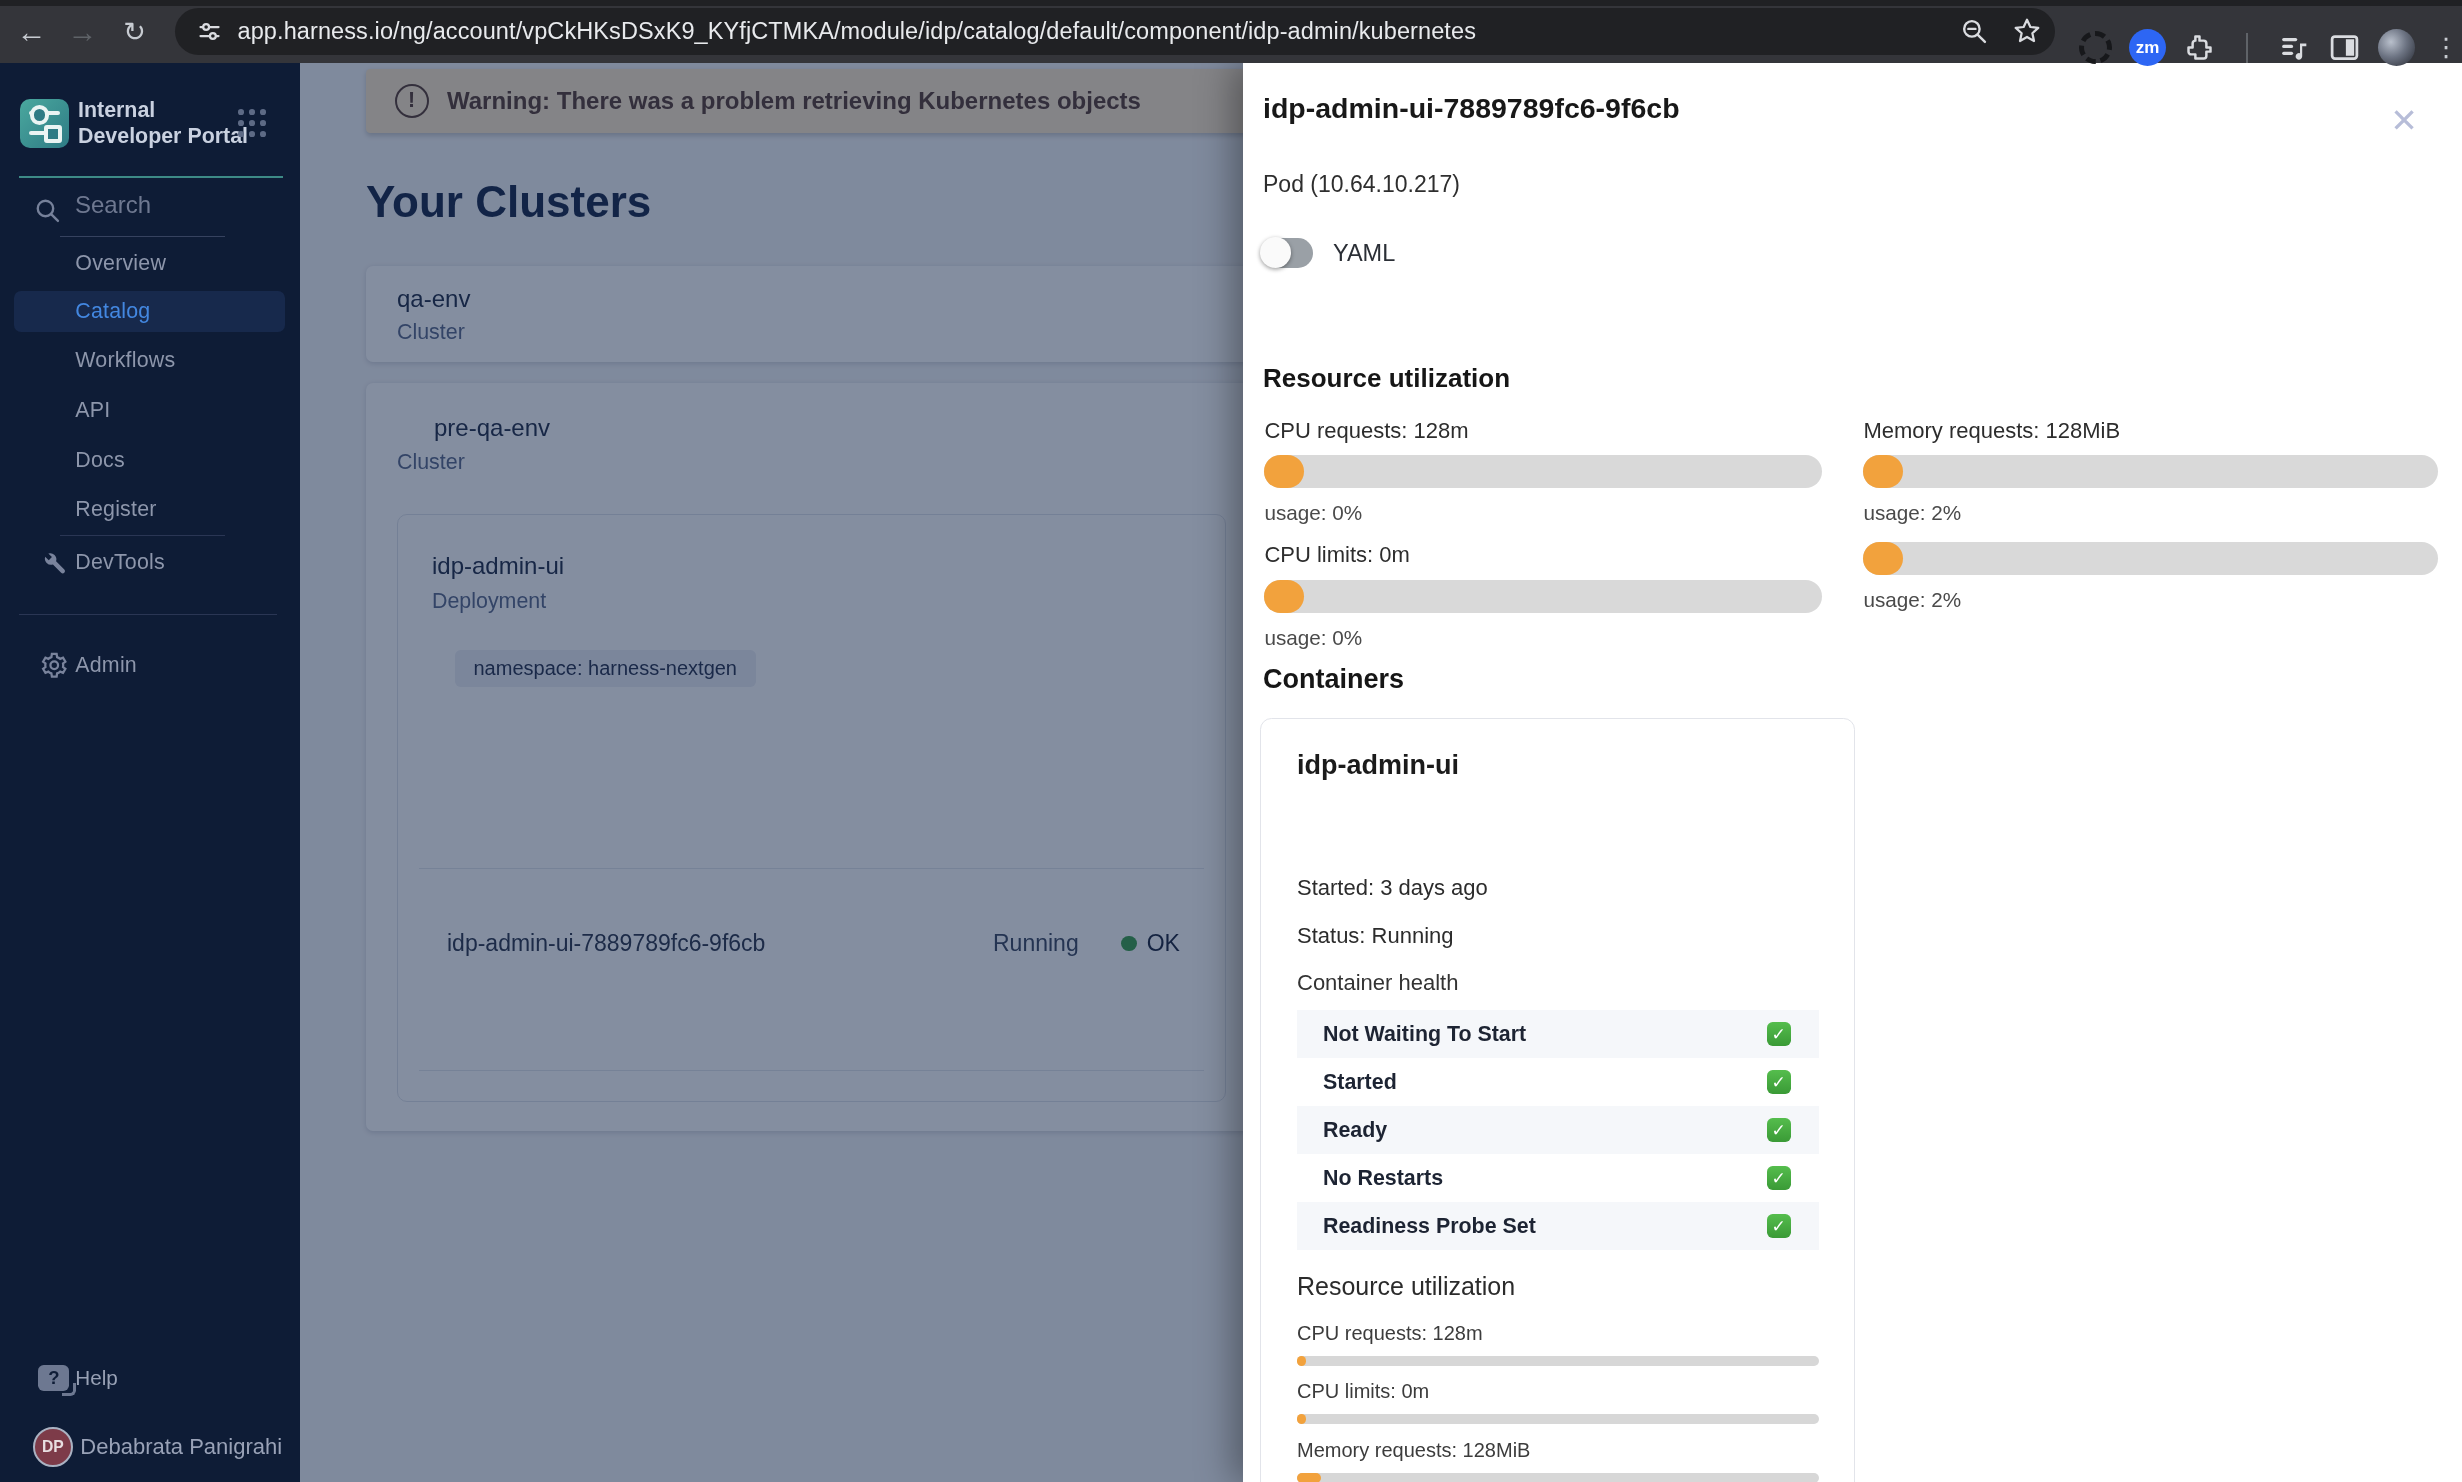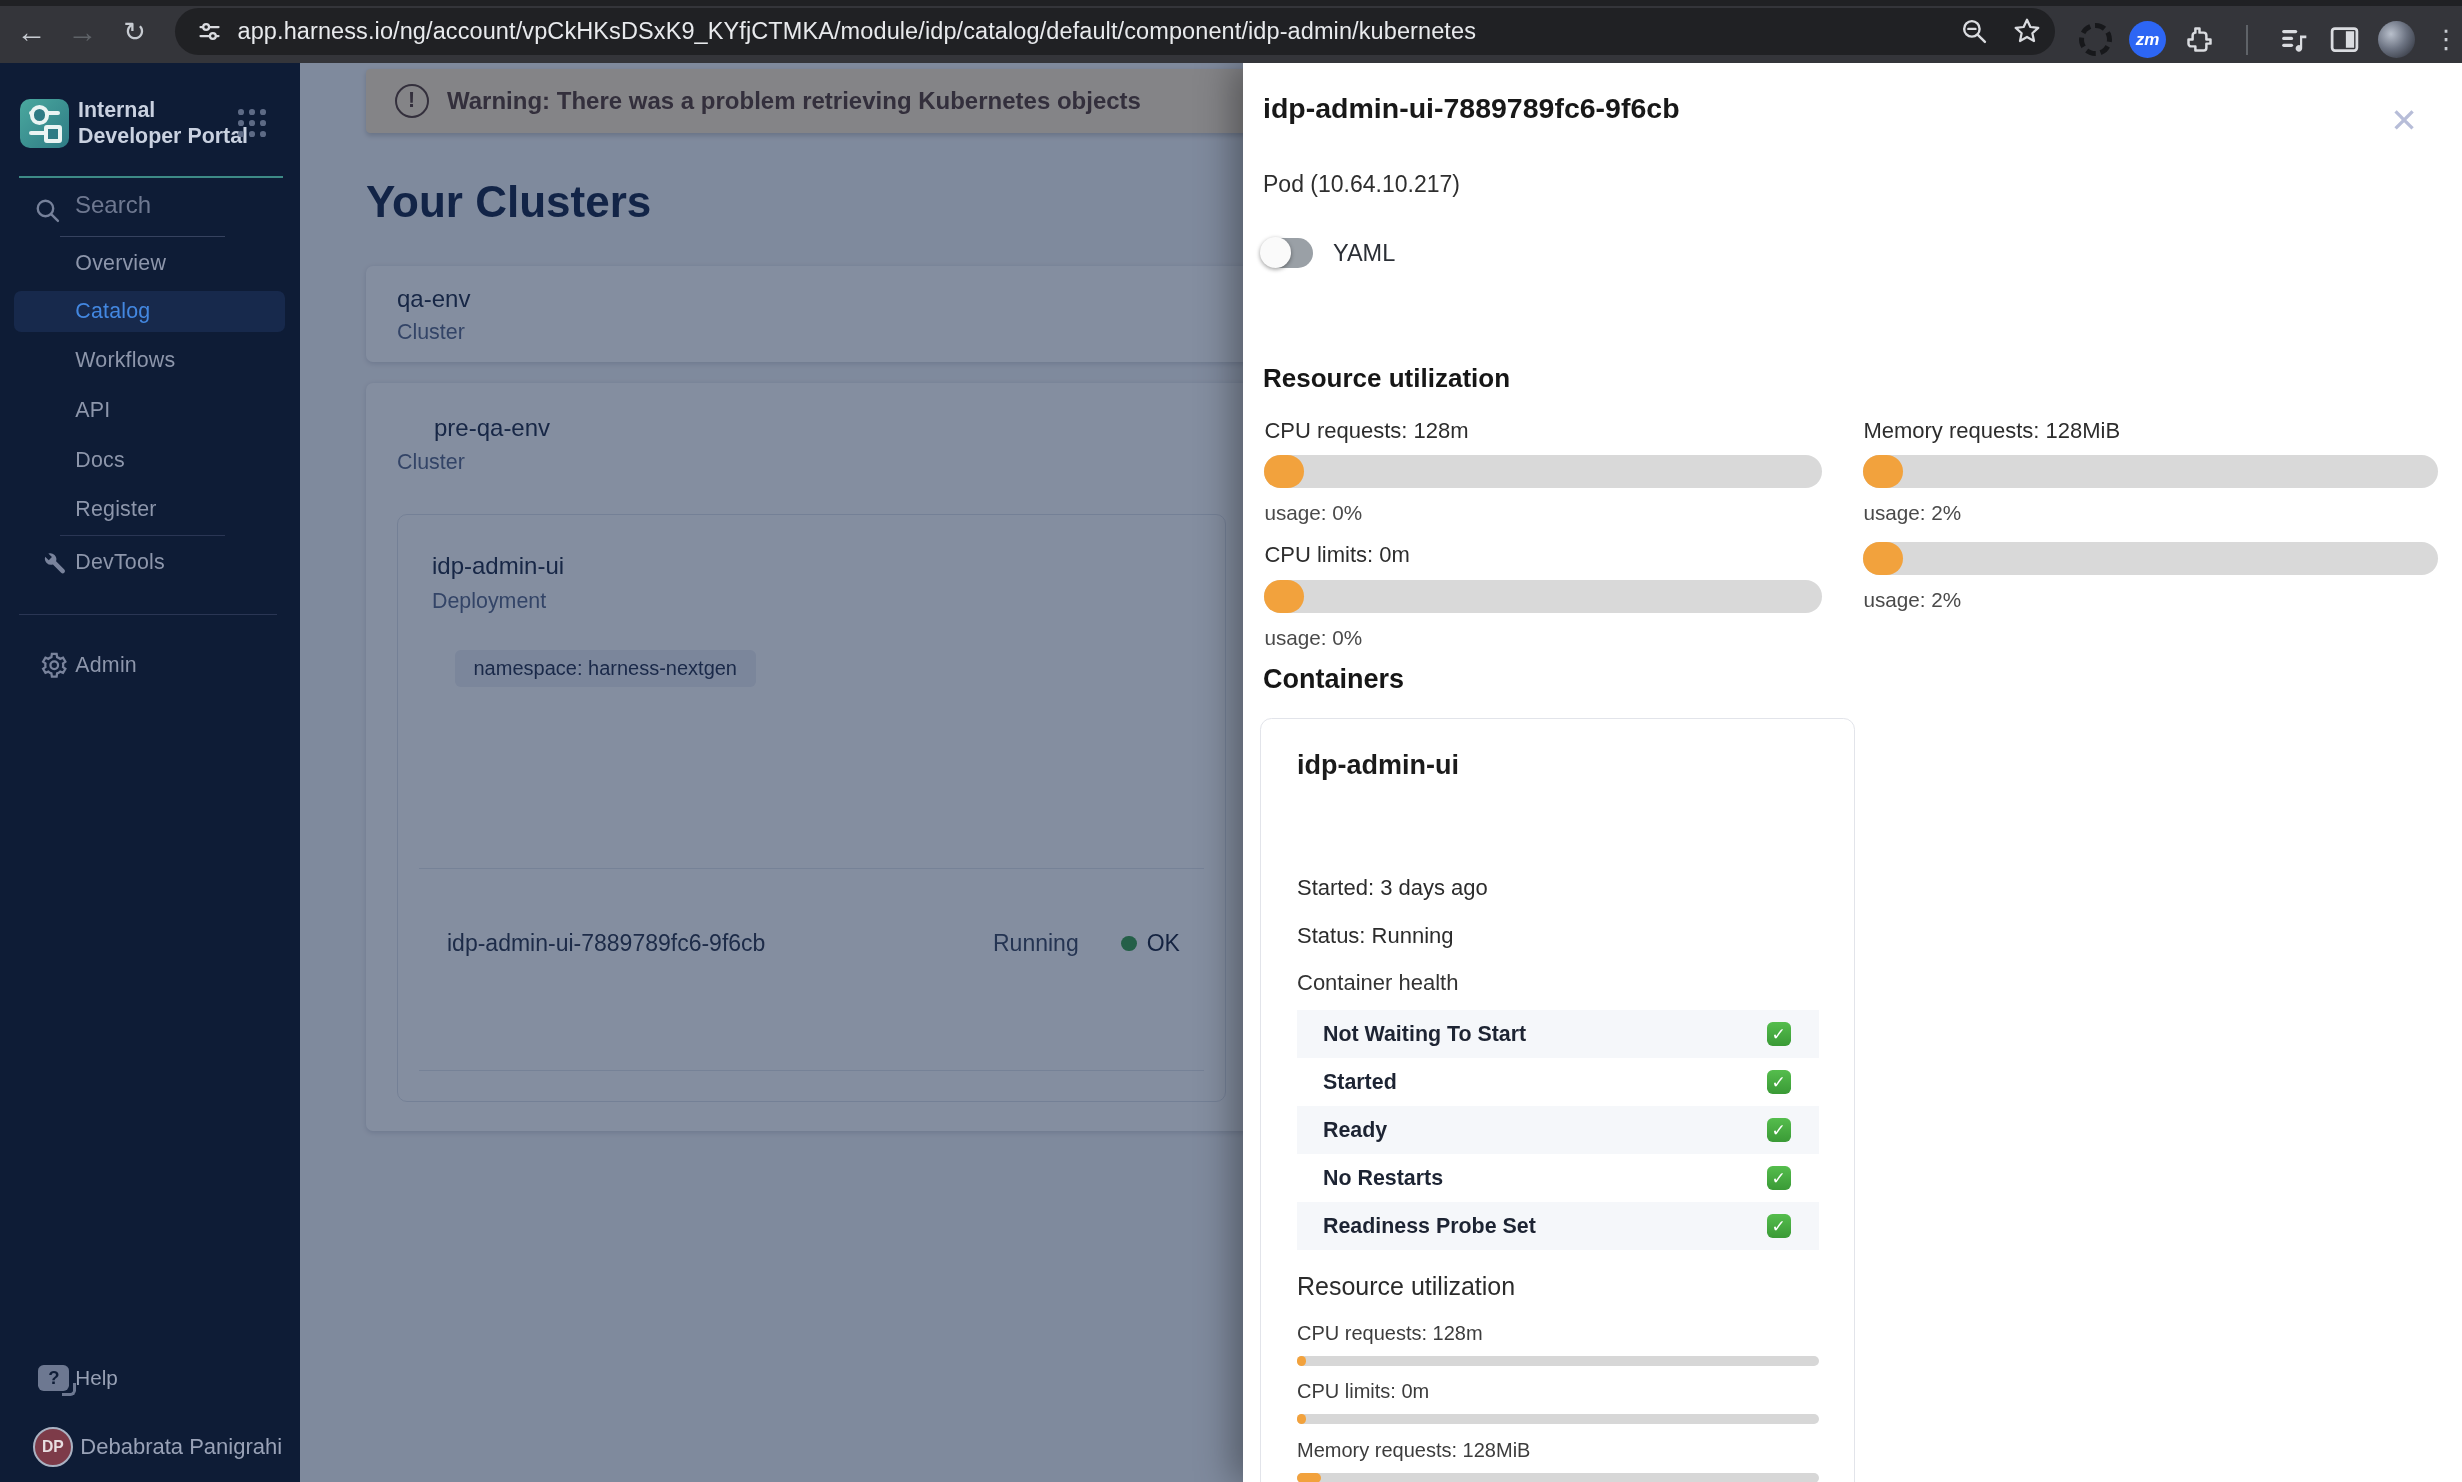--- a/index.html
+++ b/index.html
@@ -12,21 +12,21 @@
   .toolbar{position:absolute;left:0;top:0;width:2462px;height:63px;background:#34353a;z-index:200;}
   .toolbar-topstrip{position:absolute;left:0;top:0;width:100%;height:5.7px;background:#202124;}
   .nav-ico{position:absolute;top:10px;width:43px;height:43px;display:flex;align-items:center;justify-content:center;
     color:#c7cbd1;font-size:30px;border-radius:50%;}
   .nav-ico.disabled{color:#5f6368;}
   .url-pill{position:absolute;left:175px;top:7.8px;width:1880px;height:47px;background:#202124;border-radius:23.5px;
     display:flex;align-items:center;color:#e8eaed;}
   .pill-ico{width:31px;height:31px;margin-left:18.5px;display:flex;align-items:center;justify-content:center;color:#dadce0;}
   .url-text{margin-left:13px;font-size:23.5px;color:#e8eaed;white-space:nowrap;letter-spacing:0.1px;}
   .pill-right{position:absolute;right:13px;top:0;height:47px;display:flex;align-items:center;gap:24px;}
-  .tb-right{position:absolute;top:8px;height:63px;display:flex;align-items:center;font-style:italic;}
+  .tb-right{position:absolute;top:16px;height:63px;display:flex;align-items:center;}
   .ext-spinner{width:33px;height:33px;border-radius:50%;border:5px dashed #17181b;box-sizing:border-box;}
   .ext-zm{width:37px;height:37px;border-radius:50%;background:#2d66f4;color:#fff;font-size:17px;font-weight:700;
     display:flex;align-items:center;justify-content:center;}
   .tb-divider{width:2.1px;height:30px;background:#5f6368;margin:0 13px;}
   .tb-avatar{width:37px;height:37px;border-radius:50%;background:radial-gradient(circle at 35% 35%,#b9c0cc 0%,#6d7483 45%,#23262e 100%);}
   svg{display:block;}
   
   .sidebar{position:absolute;left:0;top:63px;width:300px;height:1420px;background:#0e1c36;z-index:60;}
   .logo{position:absolute;left:20px;top:36px;width:49px;height:49px;border-radius:10px;
     background:linear-gradient(135deg,#4aa89e 0%,#2e7b85 100%);}

